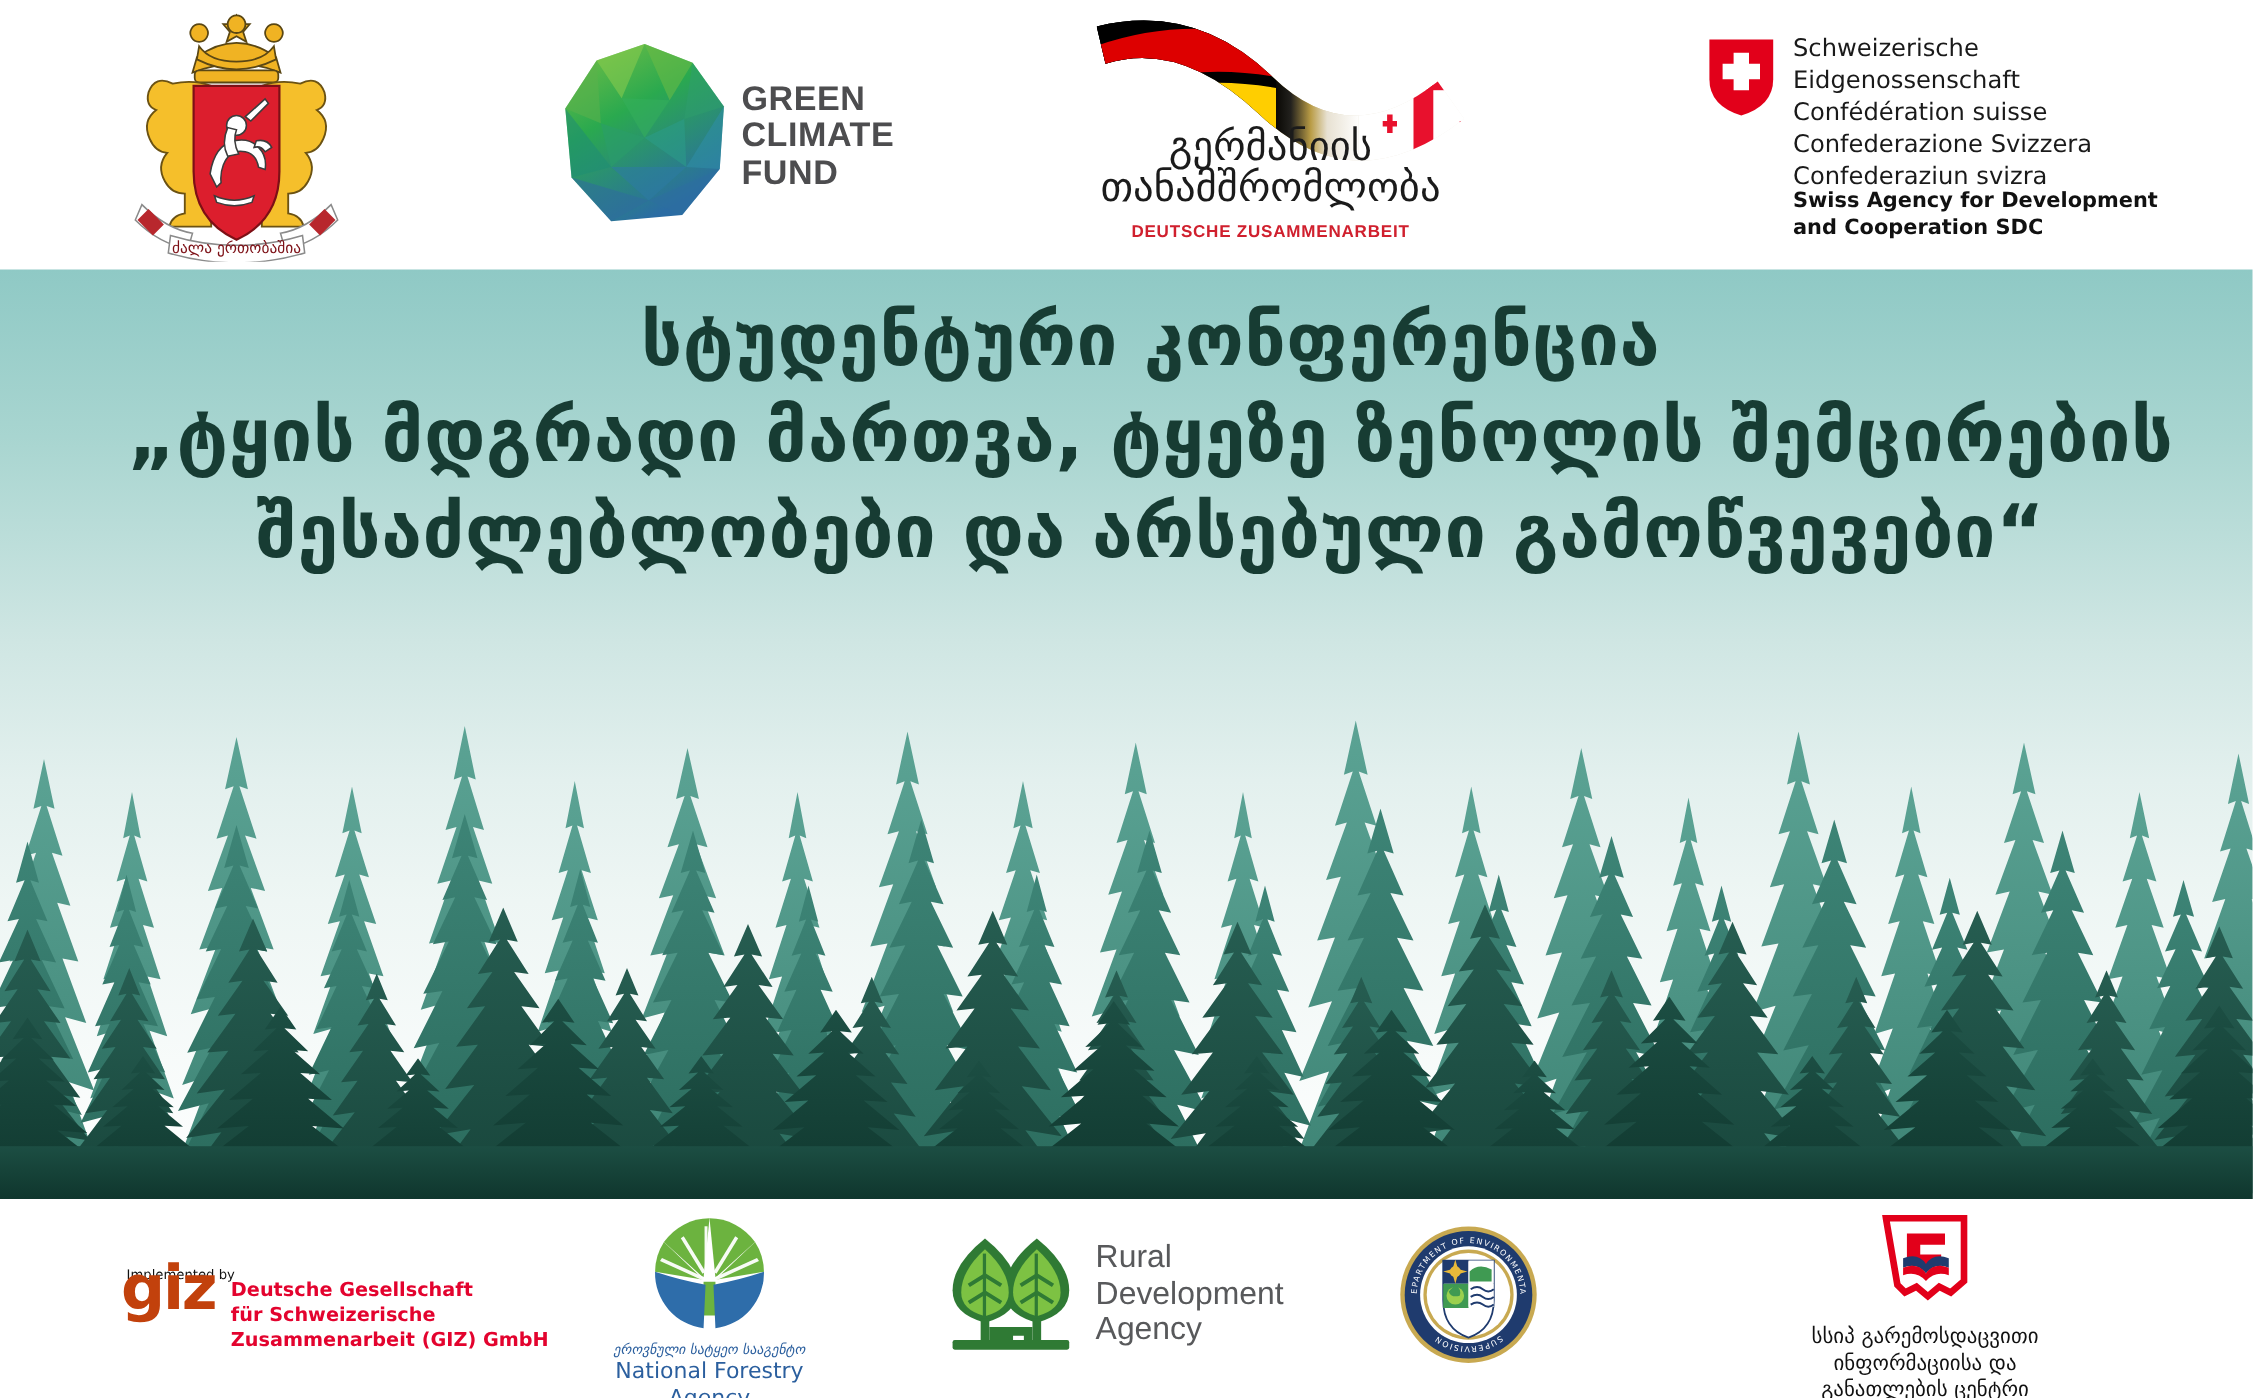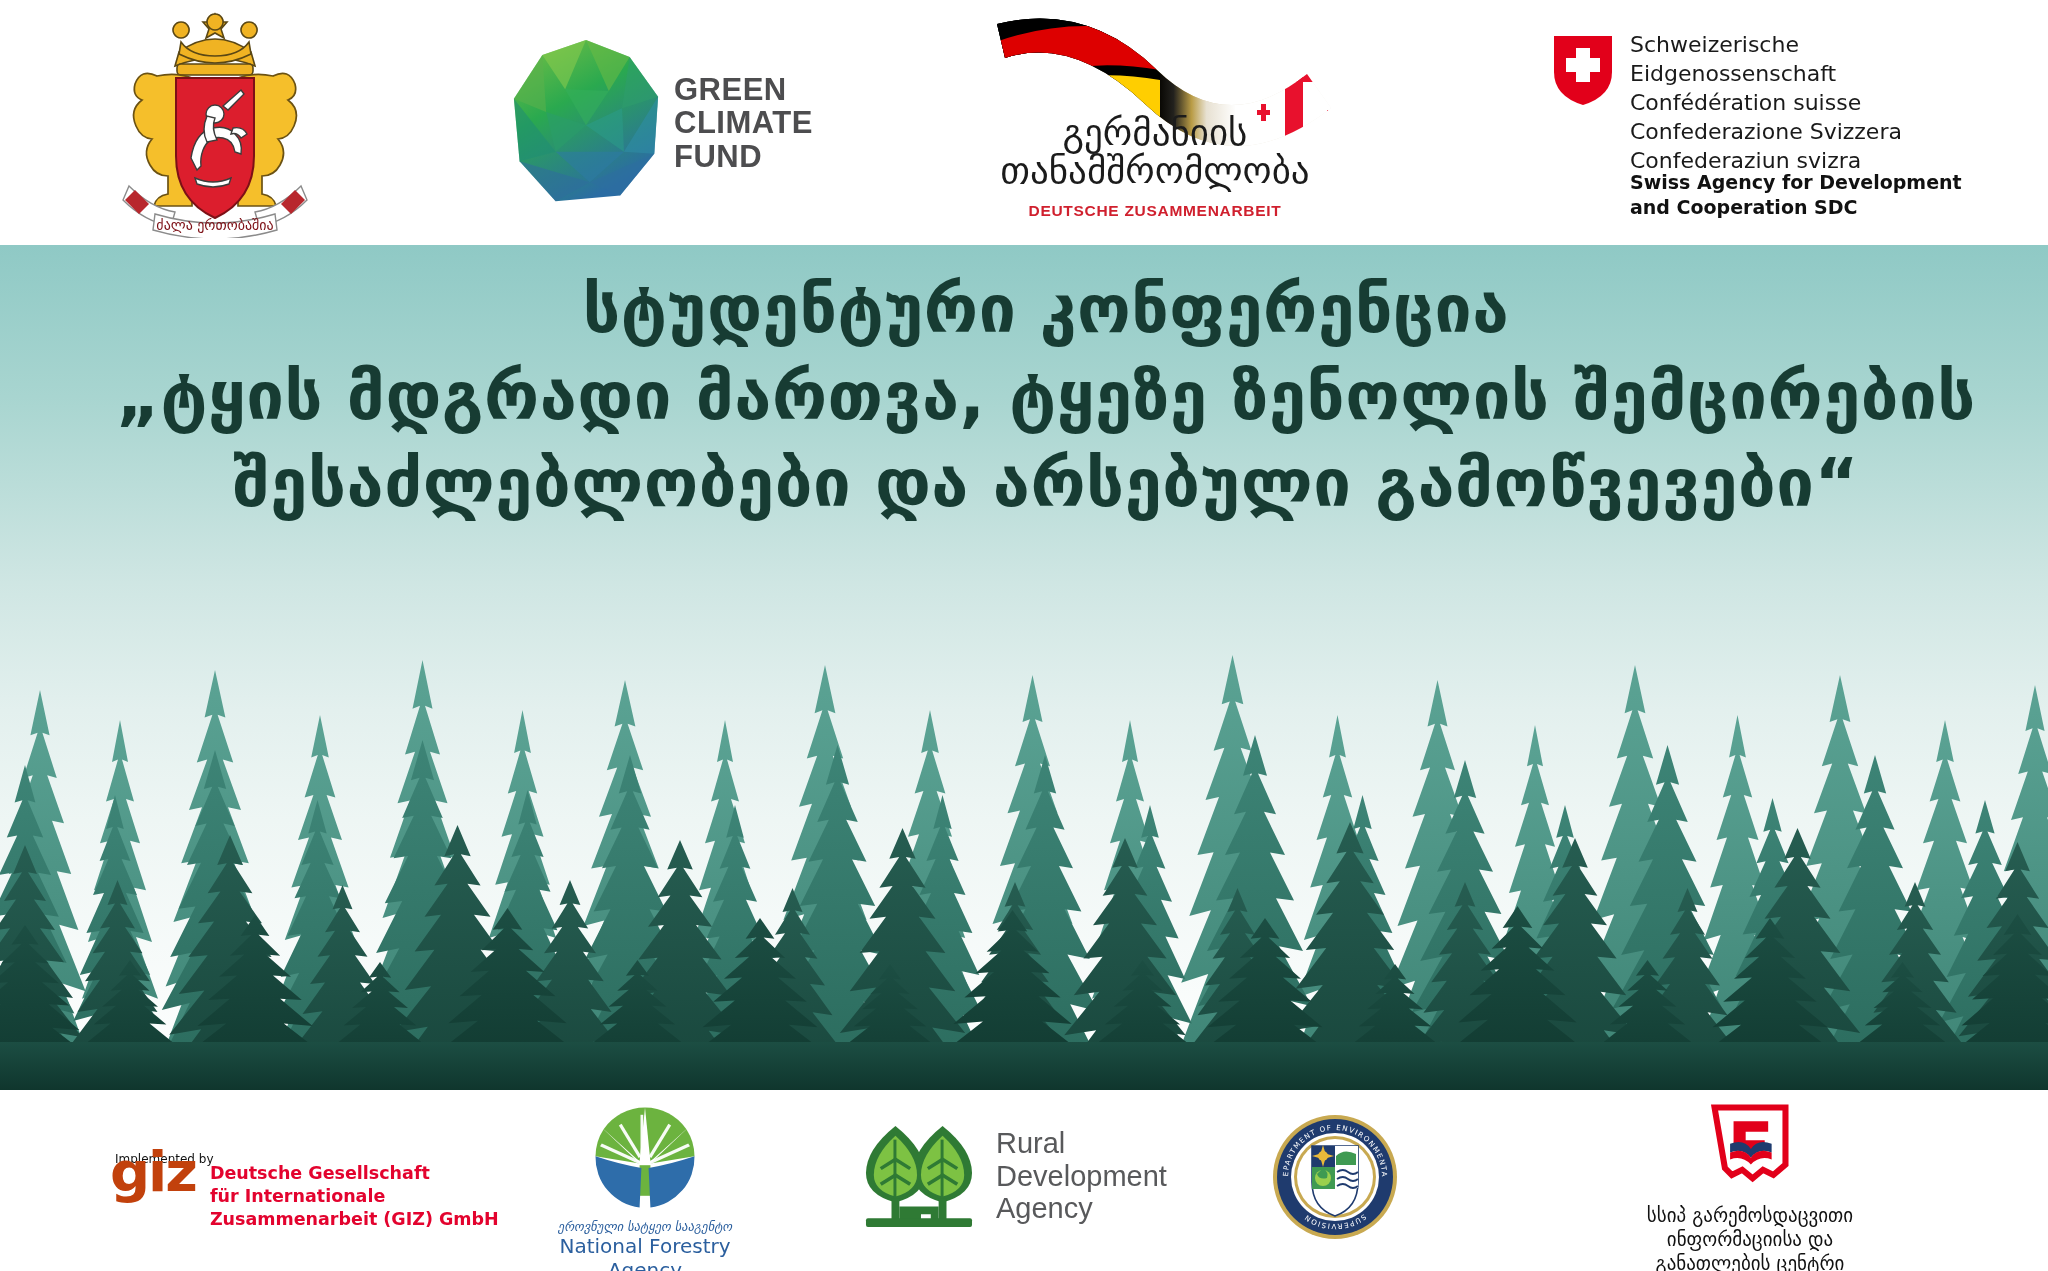--- a/index.html
+++ b/index.html
@@ -358,21 +358,21 @@
   </div>
 
   <div class="bottombar">
 
     <div class="impl">Implemented by</div>
 
     <div class="giz-wrap">
       <div class="giz-mark">giz</div>
       <div class="giz-txt">
         <div>Deutsche Gesellschaft</div>
-        <div>für Internationale</div>
+        <div>für Schweizerische</div>
         <div>Zusammenarbeit (GIZ) GmbH</div>
       </div>
     </div>
 
     <div class="nfa-wrap">
       <span>
         <svg viewBox="0 0 120 120" width="108" height="108">
           <g fill="#6cb33f">
             <path d="M60 4 a56 56 0 0 1 46 24 l-40 36 z"></path>
             <path d="M60 4 a56 56 0 0 0 -46 24 l40 36 z"></path>

